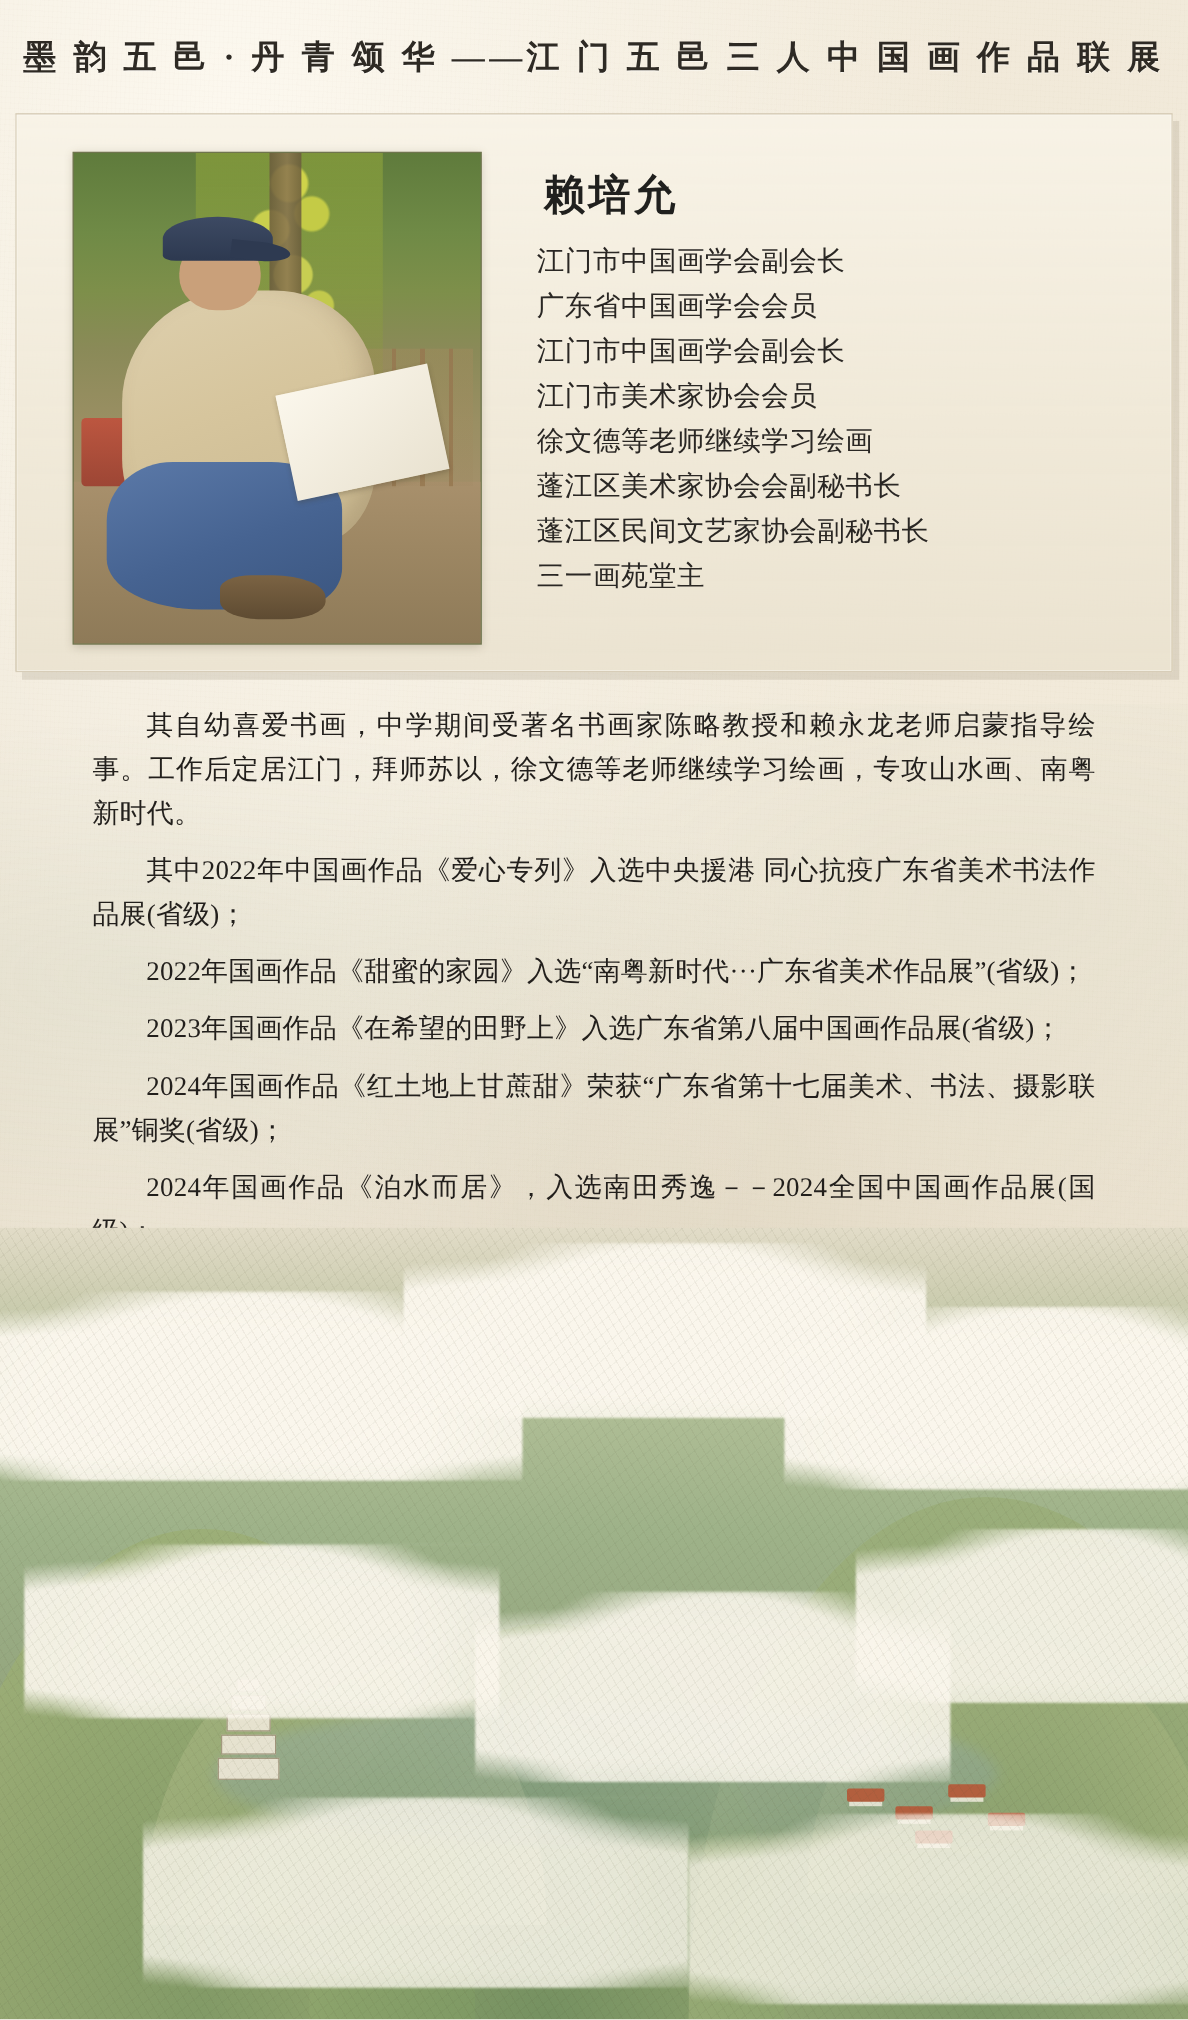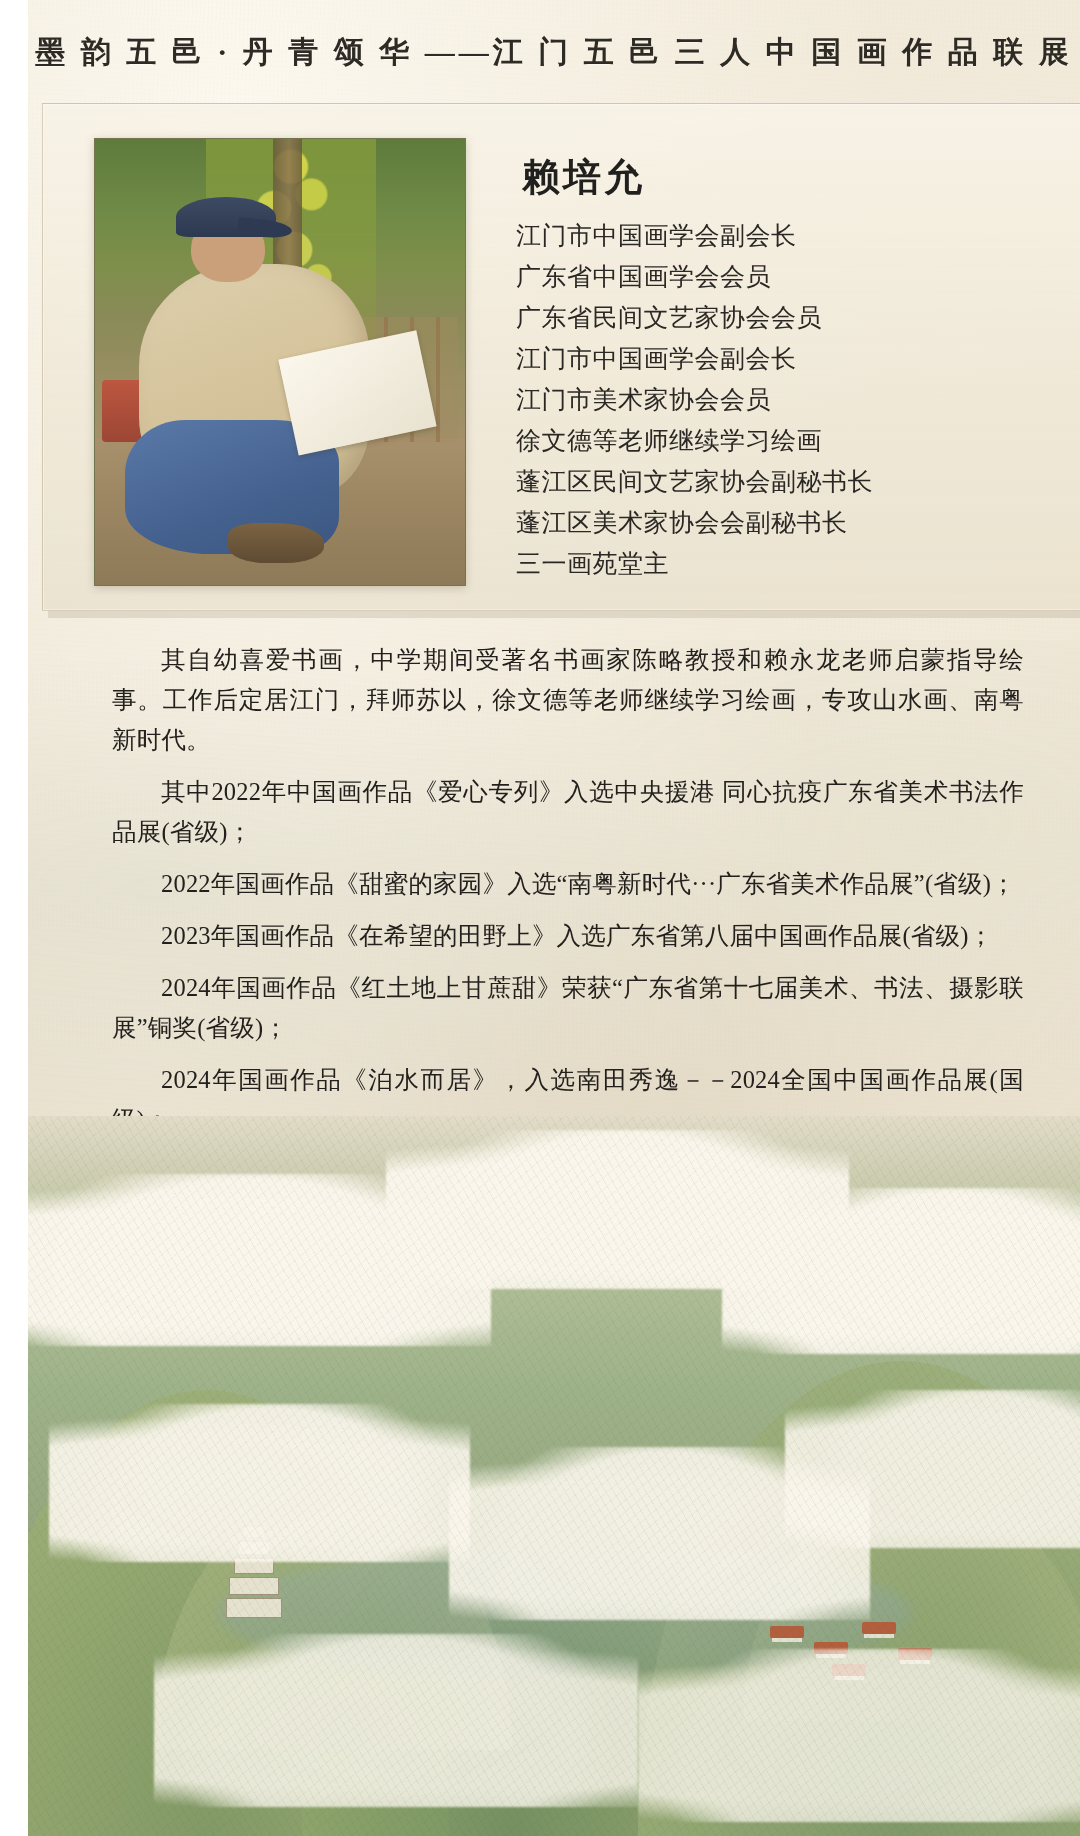--- a/index.html
+++ b/index.html
@@ -18,21 +18,20 @@
 
   
   .page {
     position: absolute;
     inset: 0;
     background:
       radial-gradient(ellipse at 20% 8%, rgba(255,252,244,0.85) 0%, rgba(255,252,244,0) 55%),
       radial-gradient(ellipse at 85% 30%, rgba(246,239,224,0.7) 0%, rgba(246,239,224,0) 60%),
       linear-gradient(180deg, #efe7d7 0%, #ece3d1 18%, #e9e0ce 40%, #e6ddca 60%, #e3dac6 78%, #ded5c0 100%);
     overflow: hidden;
-    margin-left: 28px;
   }
   
   .grain {
     position: absolute;
     inset: 0;
     opacity: .35;
     background-image:
       repeating-linear-gradient(92deg, rgba(160,145,115,.055) 0 1px, rgba(0,0,0,0) 1px 4px),
       repeating-linear-gradient(3deg, rgba(140,125,100,.045) 0 1px, rgba(0,0,0,0) 1px 5px);
     pointer-events: none;
@@ -170,21 +169,20 @@
     opacity: .9;
   }
 
   
   .bio {
     position: absolute;
     top: 152px;
     left: 488px;
     width: 520px;
     color: #262220;
-    font-family: Liberation Mono, monospace;
   }
   .bio .name {
     font-size: 38px;
     font-weight: 700;
     letter-spacing: 3px;
     margin: 0 0 14px 6px;
     color: #20201e;
   }
   .bio ul {
     list-style: none;
@@ -340,26 +338,25 @@
     <div class="ph-jeans"></div>
     <div class="ph-paper"></div>
     <div class="ph-shoe"></div>
   </div>
 
   <div class="bio">
     <div class="name">赖培允</div>
     <ul>
       <li>江门市中国画学会副会长</li>
       <li>广东省中国画学会会员</li>
-      <li>广东省民间文艺家协会会员</li>
       <li>江门市中国画学会副会长</li>
       <li>江门市美术家协会会员</li>
       <li>徐文德等老师继续学习绘画</li>
+      <li>蓬江区美术家协会会副秘书长</li>
       <li>蓬江区民间文艺家协会副秘书长</li>
-      <li>蓬江区美术家协会会副秘书长</li>
       <li>三一画苑堂主</li>
     </ul>
   </div>
 
   <div class="bio-text">
     <p>其自幼喜爱书画，中学期间受著名书画家陈略教授和赖永龙老师启蒙指导绘事。工作后定居江门，拜师苏以，徐文德等老师继续学习绘画，专攻山水画、南粤新时代。</p>
     <p>其中2022年中国画作品《爱心专列》入选中央援港 同心抗疫广东省美术书法作品展(省级)；</p>
     <p>2022年国画作品《甜蜜的家园》入选“南粤新时代···广东省美术作品展”(省级)；</p>
     <p>2023年国画作品《在希望的田野上》入选广东省第八届中国画作品展(省级)；</p>
     <p>2024年国画作品《红土地上甘蔗甜》荣获“广东省第十七届美术、书法、摄影联展”铜奖(省级)；</p>

